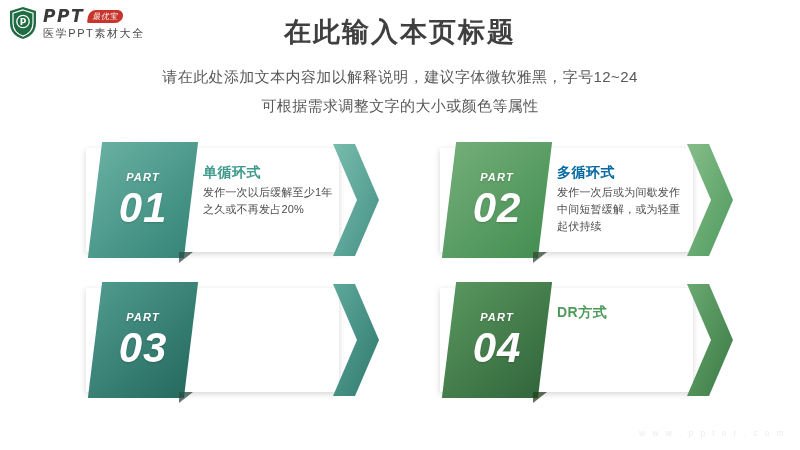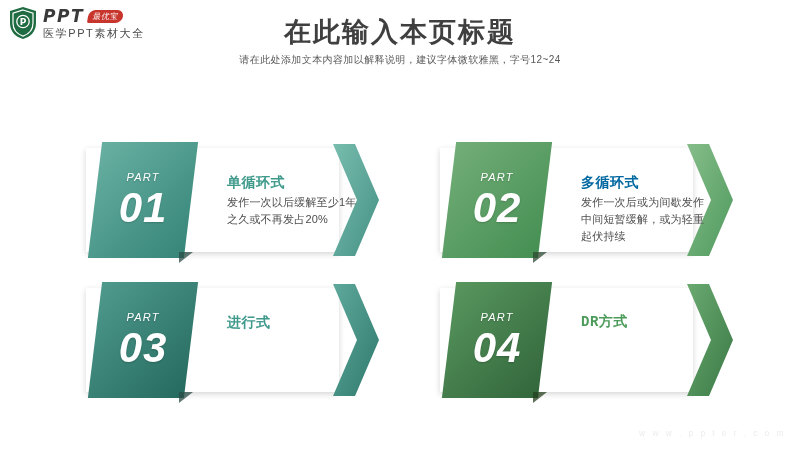--- a/index.html
+++ b/index.html
@@ -82,21 +82,22 @@
   }
   .page-title {
     font-size: 27px;
     font-weight: bold;
     color: #3f3f3f;
     letter-spacing: 2px;
     line-height: 1.25;
     margin: 0;
   }
   .subtitle {
-    font-size: 10px;
+    margin-top: 12px;
+    font-size: 15px;
     color: #58585a;
     line-height: 1.95;
     letter-spacing: 0.4px;
   }
   .subtitle div { white-space: nowrap; }
 
   
   .cards {
     position: absolute;
     left: 0;
@@ -148,21 +149,21 @@
     height: 116px;
     display: flex;
     flex-direction: column;
     align-items: center;
     justify-content: center;
     color: #ffffff;
     pointer-events: none;
   }
   .part-word {
     font-size: 11px;
-    font-weight: normal;
+    font-weight: bold;
     font-style: italic;
     letter-spacing: 1.2px;
     line-height: 1;
     margin-bottom: 4px;
     text-shadow: 0 1px 2px rgba(0,0,0,0.18);
   }
   .part-num {
     font-size: 42px;
     font-weight: bold;
     font-style: italic;
@@ -179,23 +180,22 @@
     height: 11px;
     background: #2b4c47;
     opacity: 0.75;
     clip-path: polygon(0 0, 100% 0, 0 100%);
   }
 
   
   .card-text {
     position: absolute;
     left: 117px;
-    top: 25px;
+    top: 15px;
     width: 130px;
-    margin-left: 24px;
   }
   .card-heading {
     font-size: 14px;
     font-weight: bold;
     line-height: 1.3;
     margin: 0 0 3px 0;
     letter-spacing: 0.5px;
   }
   .card-body {
     font-size: 11px;
@@ -242,20 +242,21 @@
       <span class="logo-badge">最优宝</span>
     </div>
     <div class="logo-sub">医学PPT素材大全</div>
   </div>
 </div>
 
 <div class="header">
   <h1 class="page-title">在此输入本页标题</h1>
   <div class="subtitle">
     <div>请在此处添加文本内容加以解释说明，建议字体微软雅黑，字号12~24</div>
+    <div>可根据需求调整文字的大小或颜色等属性</div>
   </div>
 </div>
 
 <div class="cards">
 
   <div class="card c0">
     <div class="card-panel"></div>
     <div class="chevron">
       <svg viewBox="0 0 48 112" preserveAspectRatio="none">
         <defs>
@@ -323,21 +324,20 @@
     </div>
     <div class="part-block">
       <div class="part-inner" style="background:linear-gradient(135deg,#55a094 0%,#1f6358 100%);"></div>
     </div>
     <div class="part-fold"></div>
     <div class="part-labels">
       <div class="part-word">PART</div>
       <div class="part-num">03</div>
     </div>
     <div class="card-text">
-      <div class="card-heading" style="color:#3f9a8c;">进行式</div>
     </div>
   </div>
 
   <div class="card c3">
     <div class="card-panel"></div>
     <div class="chevron">
       <svg viewBox="0 0 48 112" preserveAspectRatio="none">
         <defs>
             <linearGradient id="ag3" x1="0" y1="0" x2="1" y2="1">
           <stop offset="0%" stop-color="#6aa970"></stop>
@@ -349,19 +349,19 @@
     </div>
     <div class="part-block">
       <div class="part-inner" style="background:linear-gradient(135deg,#5e9e63 0%,#2c5e36 100%);"></div>
     </div>
     <div class="part-fold" style="background:#24401f;"></div>
     <div class="part-labels">
       <div class="part-word">PART</div>
       <div class="part-num">04</div>
     </div>
     <div class="card-text">
-      <div class="card-heading" style="color:#4d9b5b;font-family:Liberation Mono, monospace;">DR方式</div>
+      <div class="card-heading" style="color:#4d9b5b;">DR方式</div>
     </div>
   </div>
 
 </div>
 
 <div class="watermark">w w w . p p t e r . c o m</div>
 
 </body></html>

